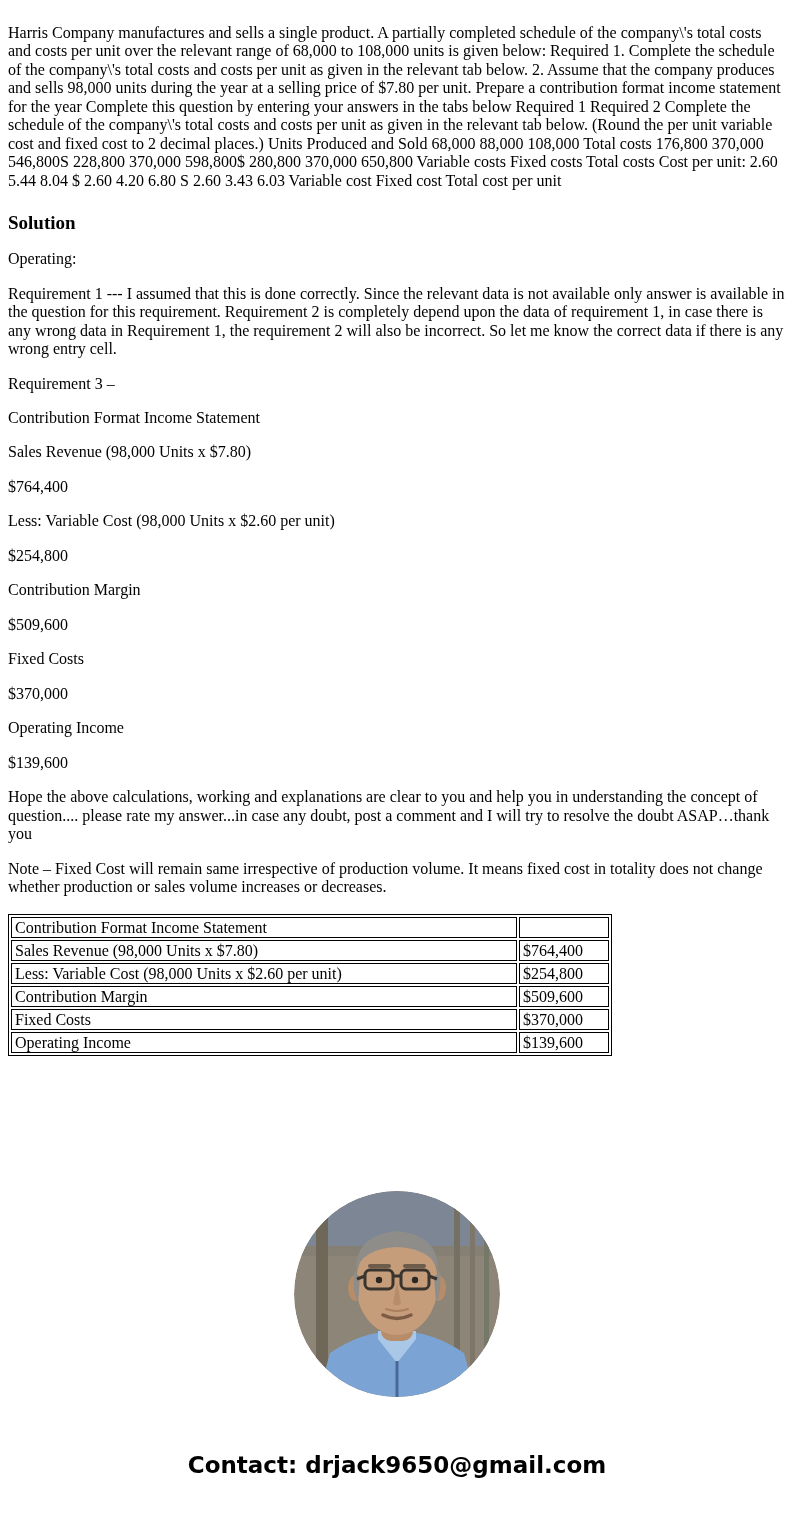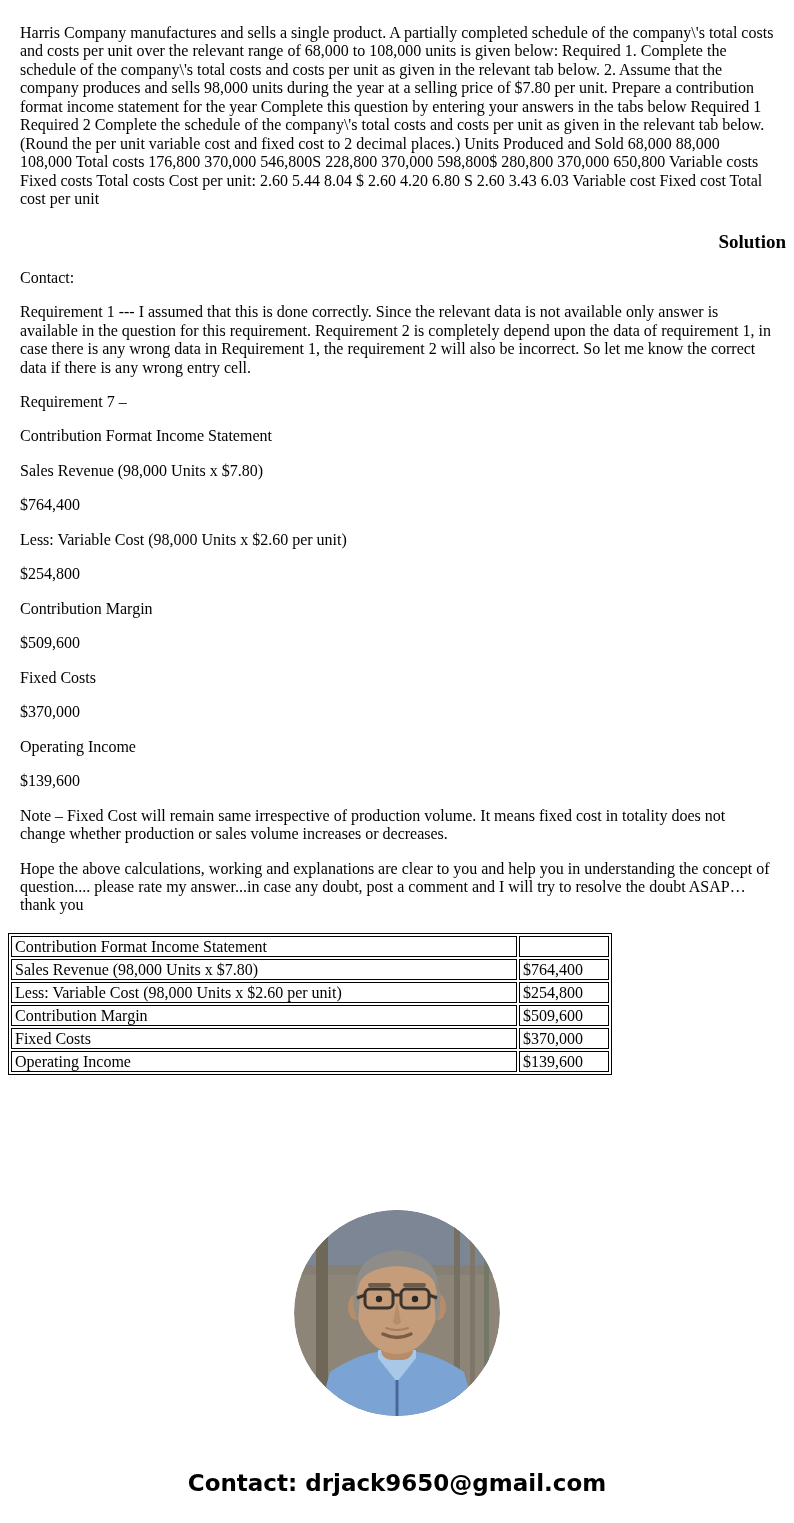--- a/index.html
+++ b/index.html
@@ -5,28 +5,27 @@
   html, body { background: #ffffff; }
   body {
     margin: 0;
     width: 794px;
     color: #000;
     font-family: "Liberation Serif", serif;
     font-size: 16px;
     line-height: 1.155;
   }
   .page { padding: 8px 8px 30px 8px; }
-  p { margin: 16px 12px; }
+  p { margin: 16px 0; }
   .b { font-weight: normal; }
   h2.sol {
     font-size: 19px;
     font-weight: bold;
     margin: 22px 0 16px 0;
     font-family: "Liberation Serif", serif;
-    text-align: right;
   }
   
   table.income {
     border: 1px solid #000;
     border-spacing: 2px;
     border-collapse: separate;
     margin-top: 18px;
   }
   table.income td {
     border: 1px solid #000;
@@ -63,42 +62,42 @@
 </style>
 </head>
 <body>
 
 <div class="page">
 
   <p>Harris Company manufactures and sells a single product. A partially completed schedule of the company\'s total costs and costs per unit over the relevant range of 68,000 to 108,000 units is given below: Required 1. Complete the schedule of the company\'s total costs and costs per unit as given in the relevant tab below. 2. Assume that the company produces and sells 98,000 units during the year at a selling price of $7.80 per unit. Prepare a contribution format income statement for the year Complete this question by entering your answers in the tabs below Required 1 Required 2 Complete the schedule of the company\'s total costs and costs per unit as given in the relevant tab below. (Round the per unit variable cost and fixed cost to 2 decimal places.) Units Produced and Sold 68,000 88,000 108,000 Total costs 176,800 370,000 546,800S 228,800 370,000 598,800$ 280,800 370,000 650,800 Variable costs Fixed costs Total costs Cost per unit: 2.60 5.44 8.04 $ 2.60 4.20 6.80 S 2.60 3.43 6.03 Variable cost Fixed cost Total cost per unit</p>
 
   <h2 class="sol">Solution</h2>
 
-  <p>Contact:</p>
+  <p>Operating:</p>
 
   <p>Requirement 1 --- I assumed that this is done correctly. Since the relevant data is not available only answer is available in the question for this requirement. Requirement 2 is completely depend upon the data of requirement 1, in case there is any wrong data in Requirement 1, the requirement 2 will also be incorrect. So let me know the correct data if there is any wrong entry cell.</p>
 
-  <p>Requirement 7 –</p>
+  <p>Requirement 3 –</p>
 
   <p class="b">Contribution Format Income Statement</p>
 
   <p>Sales Revenue (98,000 Units x $7.80)</p>
   <p>$764,400</p>
   <p>Less: Variable Cost (98,000 Units x $2.60 per unit)</p>
   <p>$254,800</p>
   <p>Contribution Margin</p>
   <p>$509,600</p>
   <p>Fixed Costs</p>
   <p>$370,000</p>
   <p class="b">Operating Income</p>
   <p class="b">$139,600</p>
 
+  <p>Hope the above calculations, working and explanations are clear to you and help you in understanding the concept of question.... please rate my answer...in case any doubt, post a comment and I will try to resolve the doubt ASAP…thank you</p>
+
   <p><span>Note – Fixed Cost will remain same irrespective of production volume. It means </span><span class="b">fixed cost in totality does not change</span><span> whether production or sales volume increases or decreases.</span></p>
-
-  <p>Hope the above calculations, working and explanations are clear to you and help you in understanding the concept of question.... please rate my answer...in case any doubt, post a comment and I will try to resolve the doubt ASAP…thank you</p>
 
   <table class="income">
     <tbody>
       <tr>
         <td class="lbl b">Contribution Format Income Statement</td>
         <td class="val"></td>
       </tr>
       <tr>
         <td class="lbl">Sales Revenue (98,000 Units x $7.80)</td>
         <td class="val">$764,400</td>

